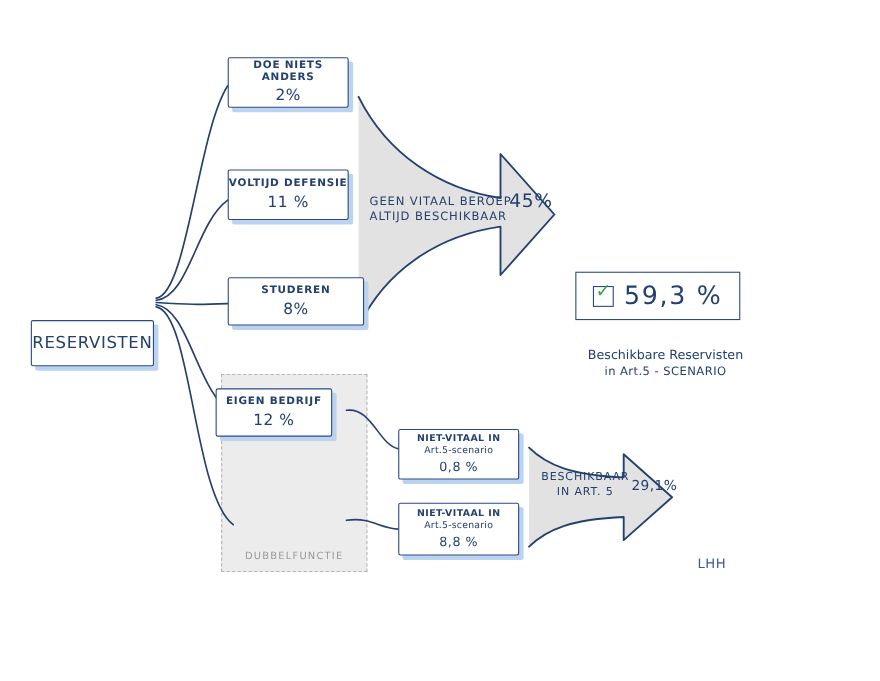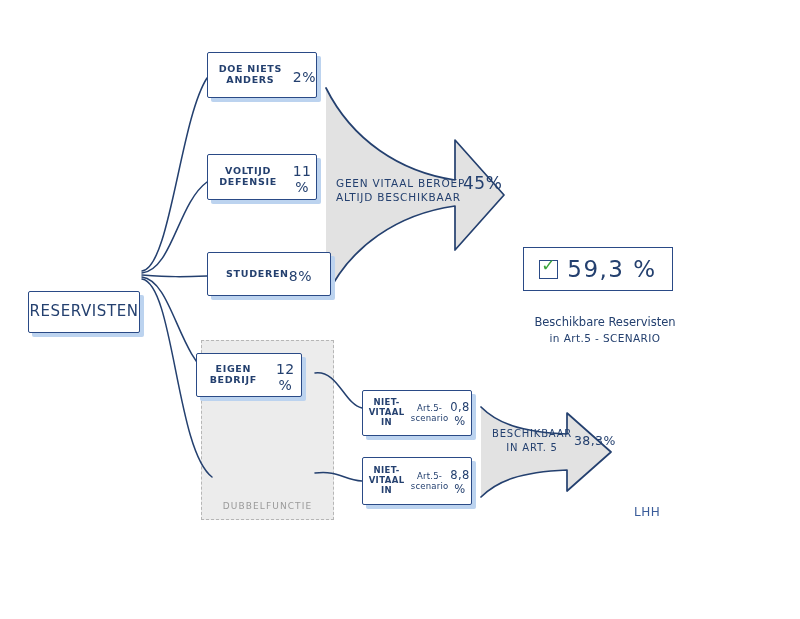--- a/index.html
+++ b/index.html
@@ -30,21 +30,21 @@
 
   .node {
     position: absolute;
     z-index: 3;
     box-sizing: border-box;
     background: #ffffff;
     border: 1.6px solid #2a4a86;
     border-radius: 2px;
     box-shadow: 4px 4px 0 0 #bcd3ef;
     display: flex;
-    flex-direction: row;
+    flex-direction: column;
     align-items: center;
     justify-content: center;
     text-align: center;
     color: #24406f;
   }
   .node .ttl {
     font-size: 9.5px;
     letter-spacing: 0.7px;
     text-transform: uppercase;
     line-height: 1.15;
@@ -261,21 +261,21 @@
   <div class="funnel-text" id="funnel1-text">
     <div>GEEN VITAAL BEROEP</div>
     <div>ALTIJD BESCHIKBAAR</div>
   </div>
   <div id="funnel1-pct">45%</div>
 
   <div class="funnel-text" id="funnel2-text">
     <div>BESCHIKBAAR</div>
     <div>IN Art. 5</div>
   </div>
-  <div id="funnel2-pct">38,3%</div>
+  <div id="funnel2-pct">29,1%</div>
 
   <div id="result-box">
     <span class="check-box">
         <span class="tick">✓</span>
       </span>
     <span class="result-val">59,3  %</span>
   </div>
   <div id="result-caption">
     <div class="l1">Beschikbare  Reservisten</div>
     <div class="l2">in Art.5 - SCENARIO</div>

